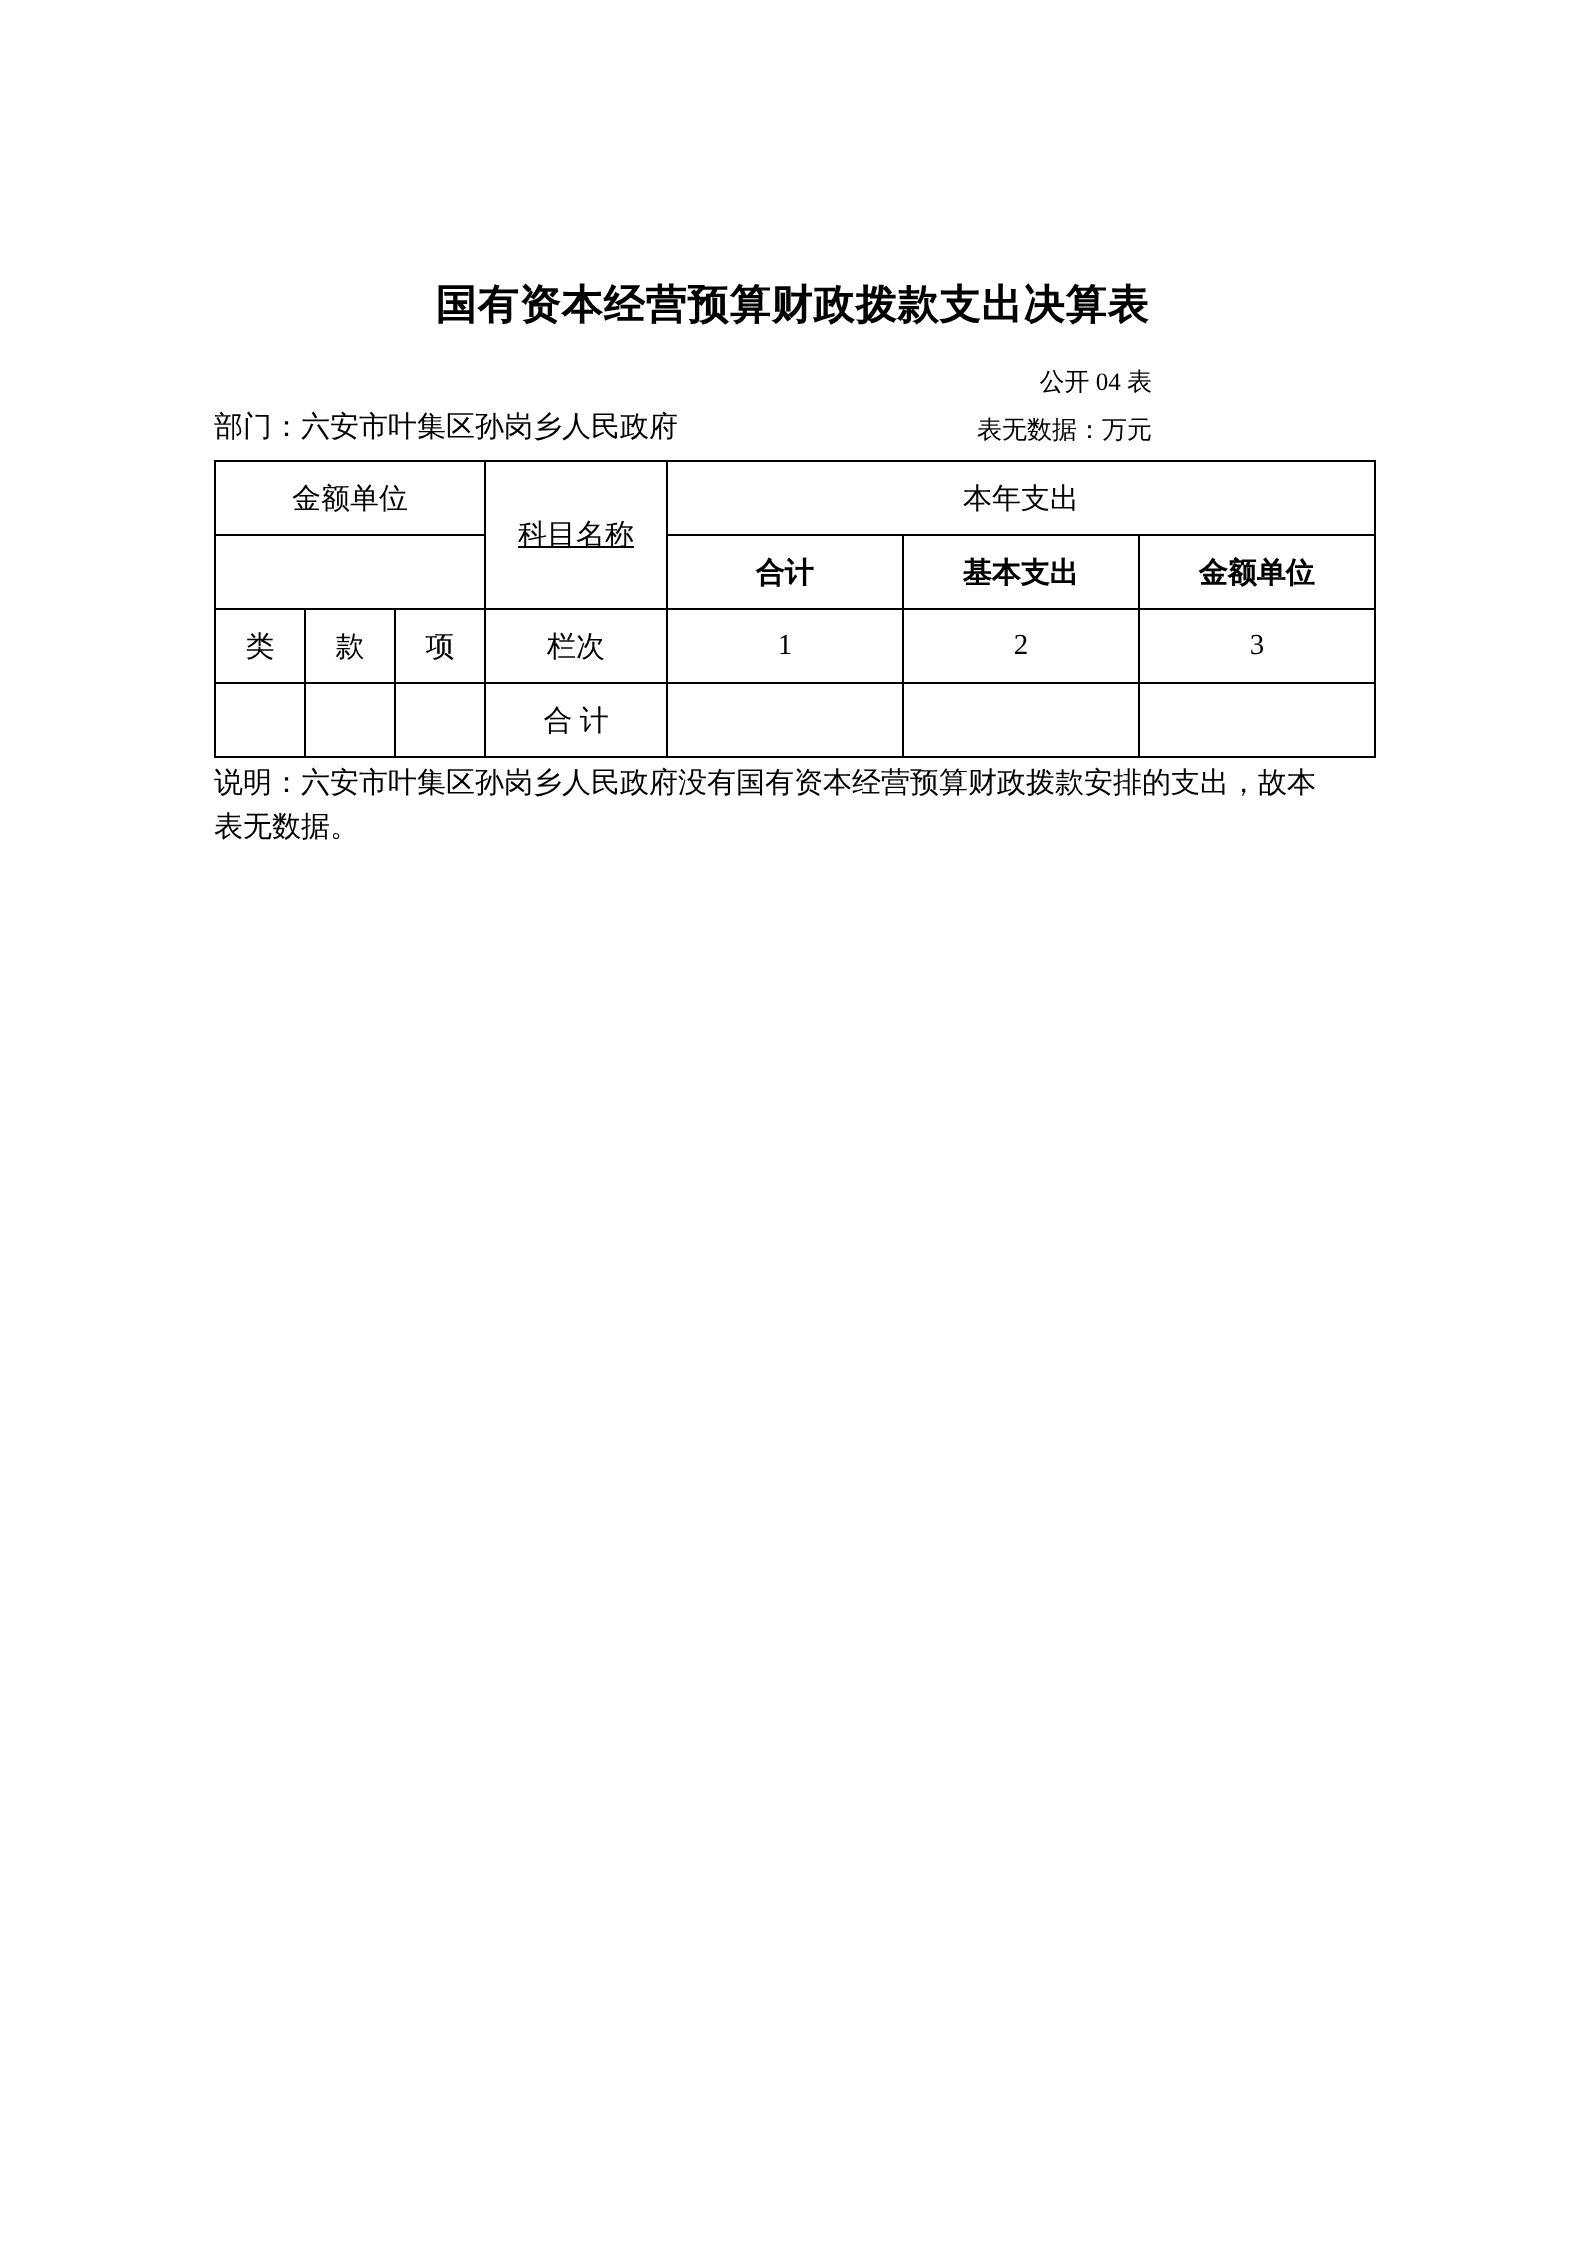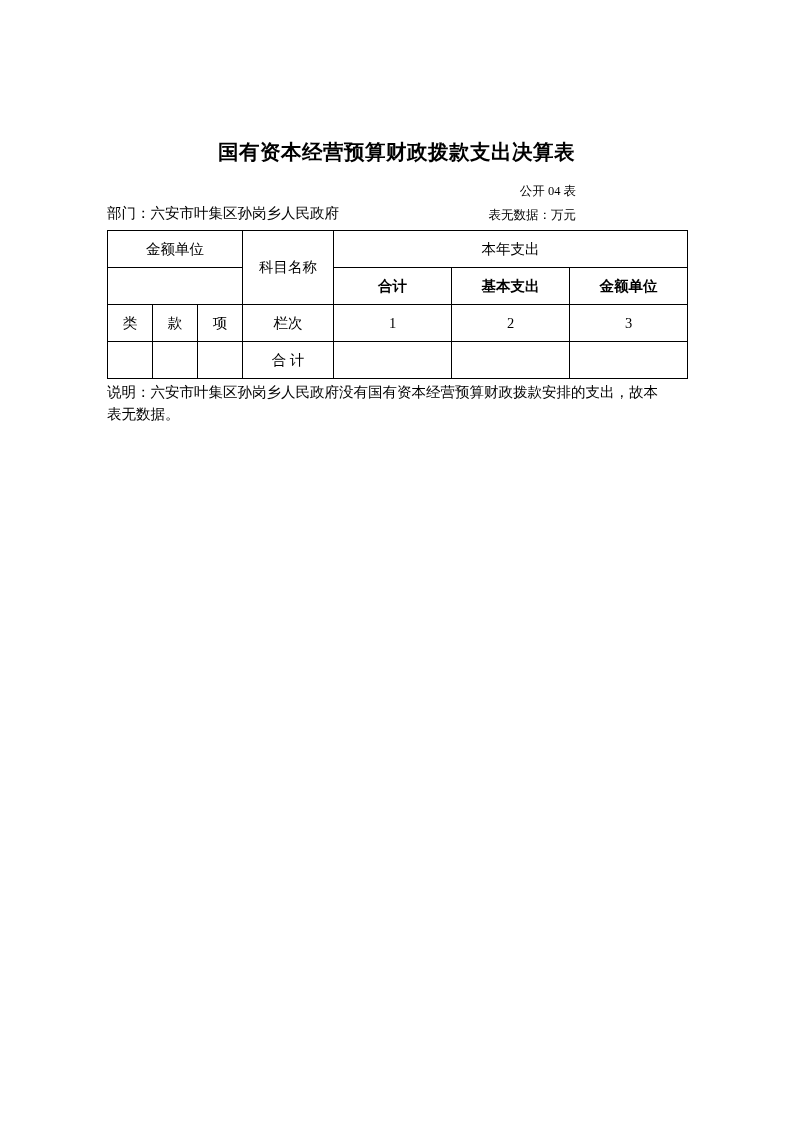--- a/index.html
+++ b/index.html
@@ -61,21 +61,21 @@
   }
   table.main td {
     border: 1px solid #000000;
     text-align: center;
     vertical-align: middle;
     font-size: 14.5px;
     padding: 0;
     height: 36px;
   }
   td.h-code { height: 44px; }
-  td.h-name { height: 44px; }
+  td.h-name { height: 44px; text-decoration: underline; }
   td.h-year { height: 36px; }
   td.sub-head { height: 36px; font-weight: bold; }
   td.lanci { height: 46px; }
   td.nums { height: 46px; }
   td.total-row { height: 40px; }
 
   .notes {
     position: absolute;
     top: 381px;
     left: 107px;

